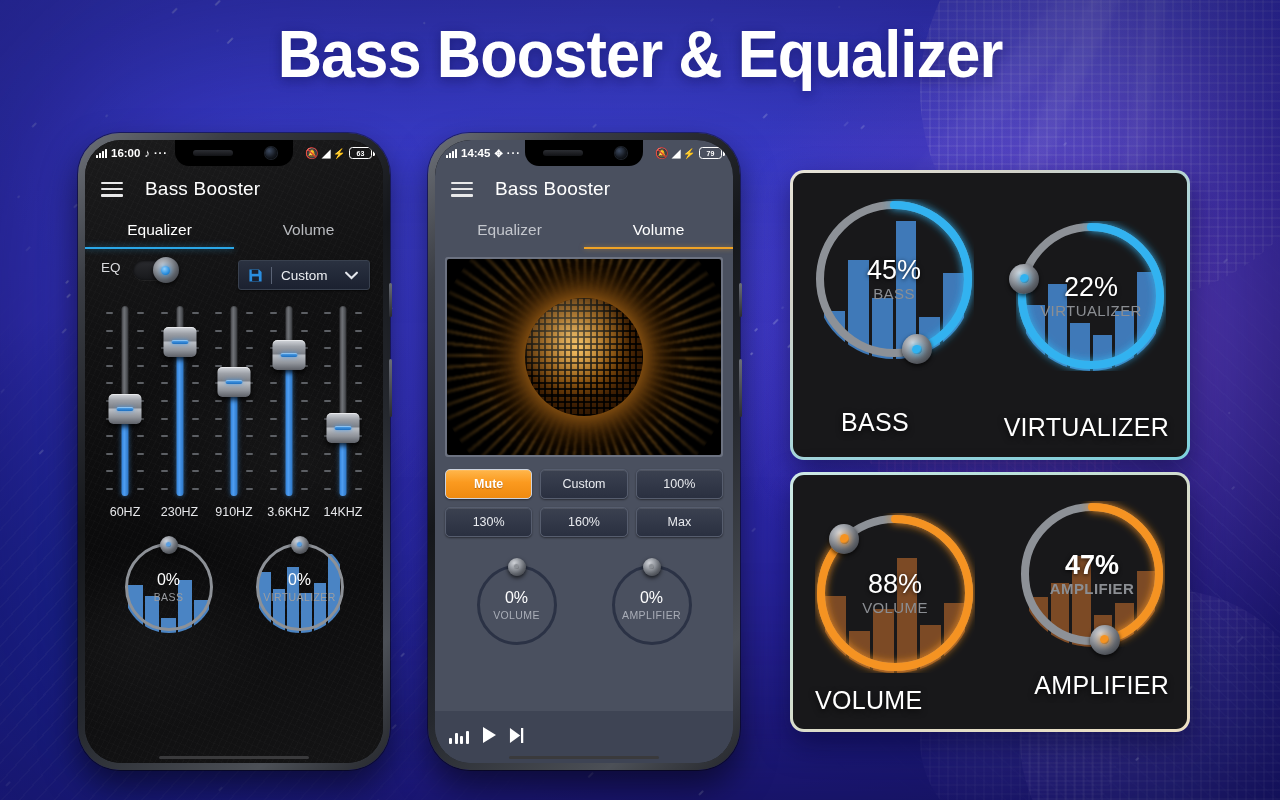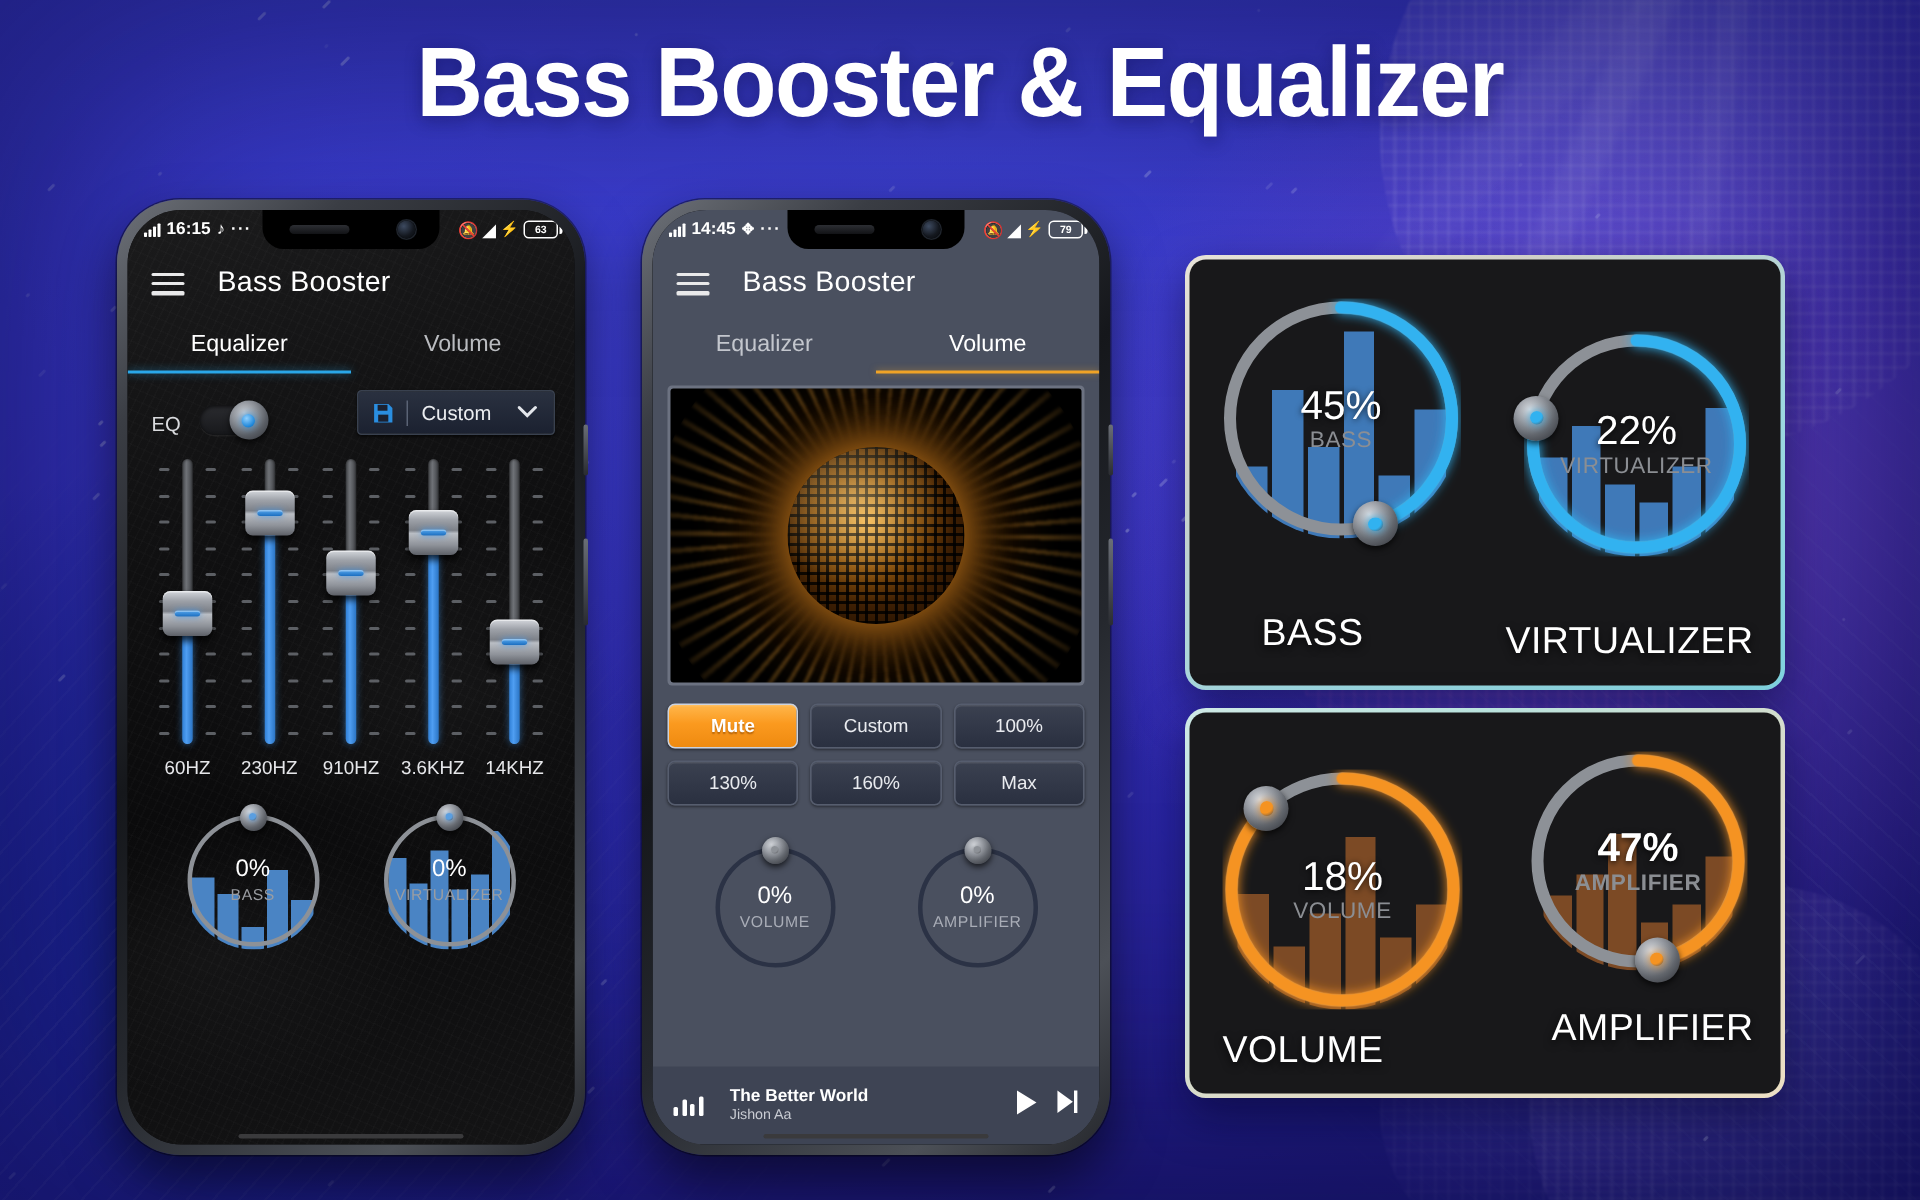--- a/index.html
+++ b/index.html
@@ -129,21 +129,21 @@
       radial-gradient(ellipse 300px 200px at 72% 52%, rgba(255,255,255,.040), rgba(0,0,0,0) 62%),
       radial-gradient(ellipse 240px 160px at 18% 80%, rgba(255,255,255,.030), rgba(0,0,0,0) 60%),
       repeating-linear-gradient(116deg, rgba(255,255,255,.016) 0 1px, rgba(255,255,255,0) 1px 5px),
       repeating-linear-gradient(24deg, rgba(255,255,255,.012) 0 1px, rgba(255,255,255,0) 1px 7px),
       linear-gradient(165deg,#1b1b1c 0%,#111112 30%,#0a0a0b 62%,#141415 100%);
   }
   #phone1 .tab-active { color:#fff; }
   #phone1 .tab-idle { color:#b9bbbf; }
   #phone1 .tabline { left:0; width:50%; background:#2aa7e8; box-shadow:0 0 6px rgba(42,167,232,.6); }
 
-  .eqrow { display:flex; align-items:flex-end; padding:11px 13px 0 16px; }
+  .eqrow { display:flex; align-items:flex-start; padding:11px 13px 0 16px; }
   .eqlabel { font-size:13.5px; color:#d9dadd; }
   .toggle {
     margin-left:12px; width:44px; height:20px; border-radius:11px;
     background:linear-gradient(180deg,#2b2c30,#17181b);
     box-shadow:inset 0 1px 3px rgba(0,0,0,.8), 0 1px 0 rgba(255,255,255,.06);
     position:relative; cursor:pointer;
   }
   .toggle .knob {
     position:absolute; right:-2px; top:-3px; width:26px; height:26px; border-radius:50%;
     background:radial-gradient(circle at 38% 32%, #c9ccd2 0%, #8d9198 35%, #5b5f66 62%, #2c2e33 100%);
@@ -479,21 +479,21 @@
       </div>
 
       <div class="statusbar">
         <div class="sb-left">
           <span class="sig">
               <i></i>
               <i></i>
               <i></i>
               <i></i>
             </span>
-          <span>16:15</span>
+          <span>16:00</span>
           <span style="font-size:11px">♪</span>
           <span style="font-size:11px;letter-spacing:1px">···</span>
         </div>
         <div class="sb-right">
           <span style="font-size:11px">🔕</span>
           <span style="font-size:11px">◢</span>
           <span style="font-size:10px">⚡</span>
           <span class="batt">
               <b>63</b>
             </span>
@@ -886,24 +886,20 @@
   </div>
         </div>
 
       <div class="mediabar2">
         <span class="eqbars">
             <i style="height:6px"></i>
             <i style="height:11px"></i>
             <i style="height:8px"></i>
             <i style="height:13px"></i>
           </span>
-        <span class="m2-info">
-          <div class="m2-t">The Better World</div>
-          <div class="m2-a">Jishon Aa</div>
-        </span>
         <span class="m2-btn">
           <svg viewBox="0 0 16 18" width="16" height="18">
               <path d="M2 1 15 9 2 17z" fill="#fff"></path>
             </svg>
         </span>
         <span class="m2-btn">
           <svg viewBox="0 0 16 18" width="15" height="17">
               <path d="M1 1 12 9 1 17z" fill="#fff"></path>
               <rect x="12.8" y="1" width="2.4" height="16" fill="#fff"></rect>
             </svg>
@@ -1002,21 +998,21 @@
                 <feMerge>
                   <feMergeNode in="b"></feMergeNode>
                   <feMergeNode in="SourceGraphic"></feMergeNode>
                 </feMerge>
               </filter>
             </defs>
       <circle cx="80" cy="80" r="74" fill="none" stroke="#8d9197" stroke-width="8"></circle>
       <circle cx="80" cy="80" r="74" fill="none" stroke="#f59321" stroke-width="8" stroke-linecap="round" stroke-dasharray="409.2 465.0" transform="rotate(-90 80 80)" filter="url(#glc1g0)"></circle>
     </svg>
     <div class="center">
-      <div class="gval">18%</div>
+      <div class="gval">88%</div>
       <div class="glbl">VOLUME</div>
     </div>
     <div class="dot" style="width:30px;height:30px;left:14.3px;top:11.1px">
       <span style="width:9.3px;height:9.3px;border-radius:50%;background:radial-gradient(circle at 36% 30%, #f59321, #f59321 55%, rgba(0,0,0,.45));box-shadow:0 0 6px #f59321"></span>
     </div>
   </div>
         <div class="gauge bigauge" style="width: 146px; height: 146px; margin-top: 2px; font-weight: bold;">
     <div class="bars">
             <i style="height:34%;background:#7c4a25"></i>
             <i style="height:44%;background:#7c4a25"></i>

